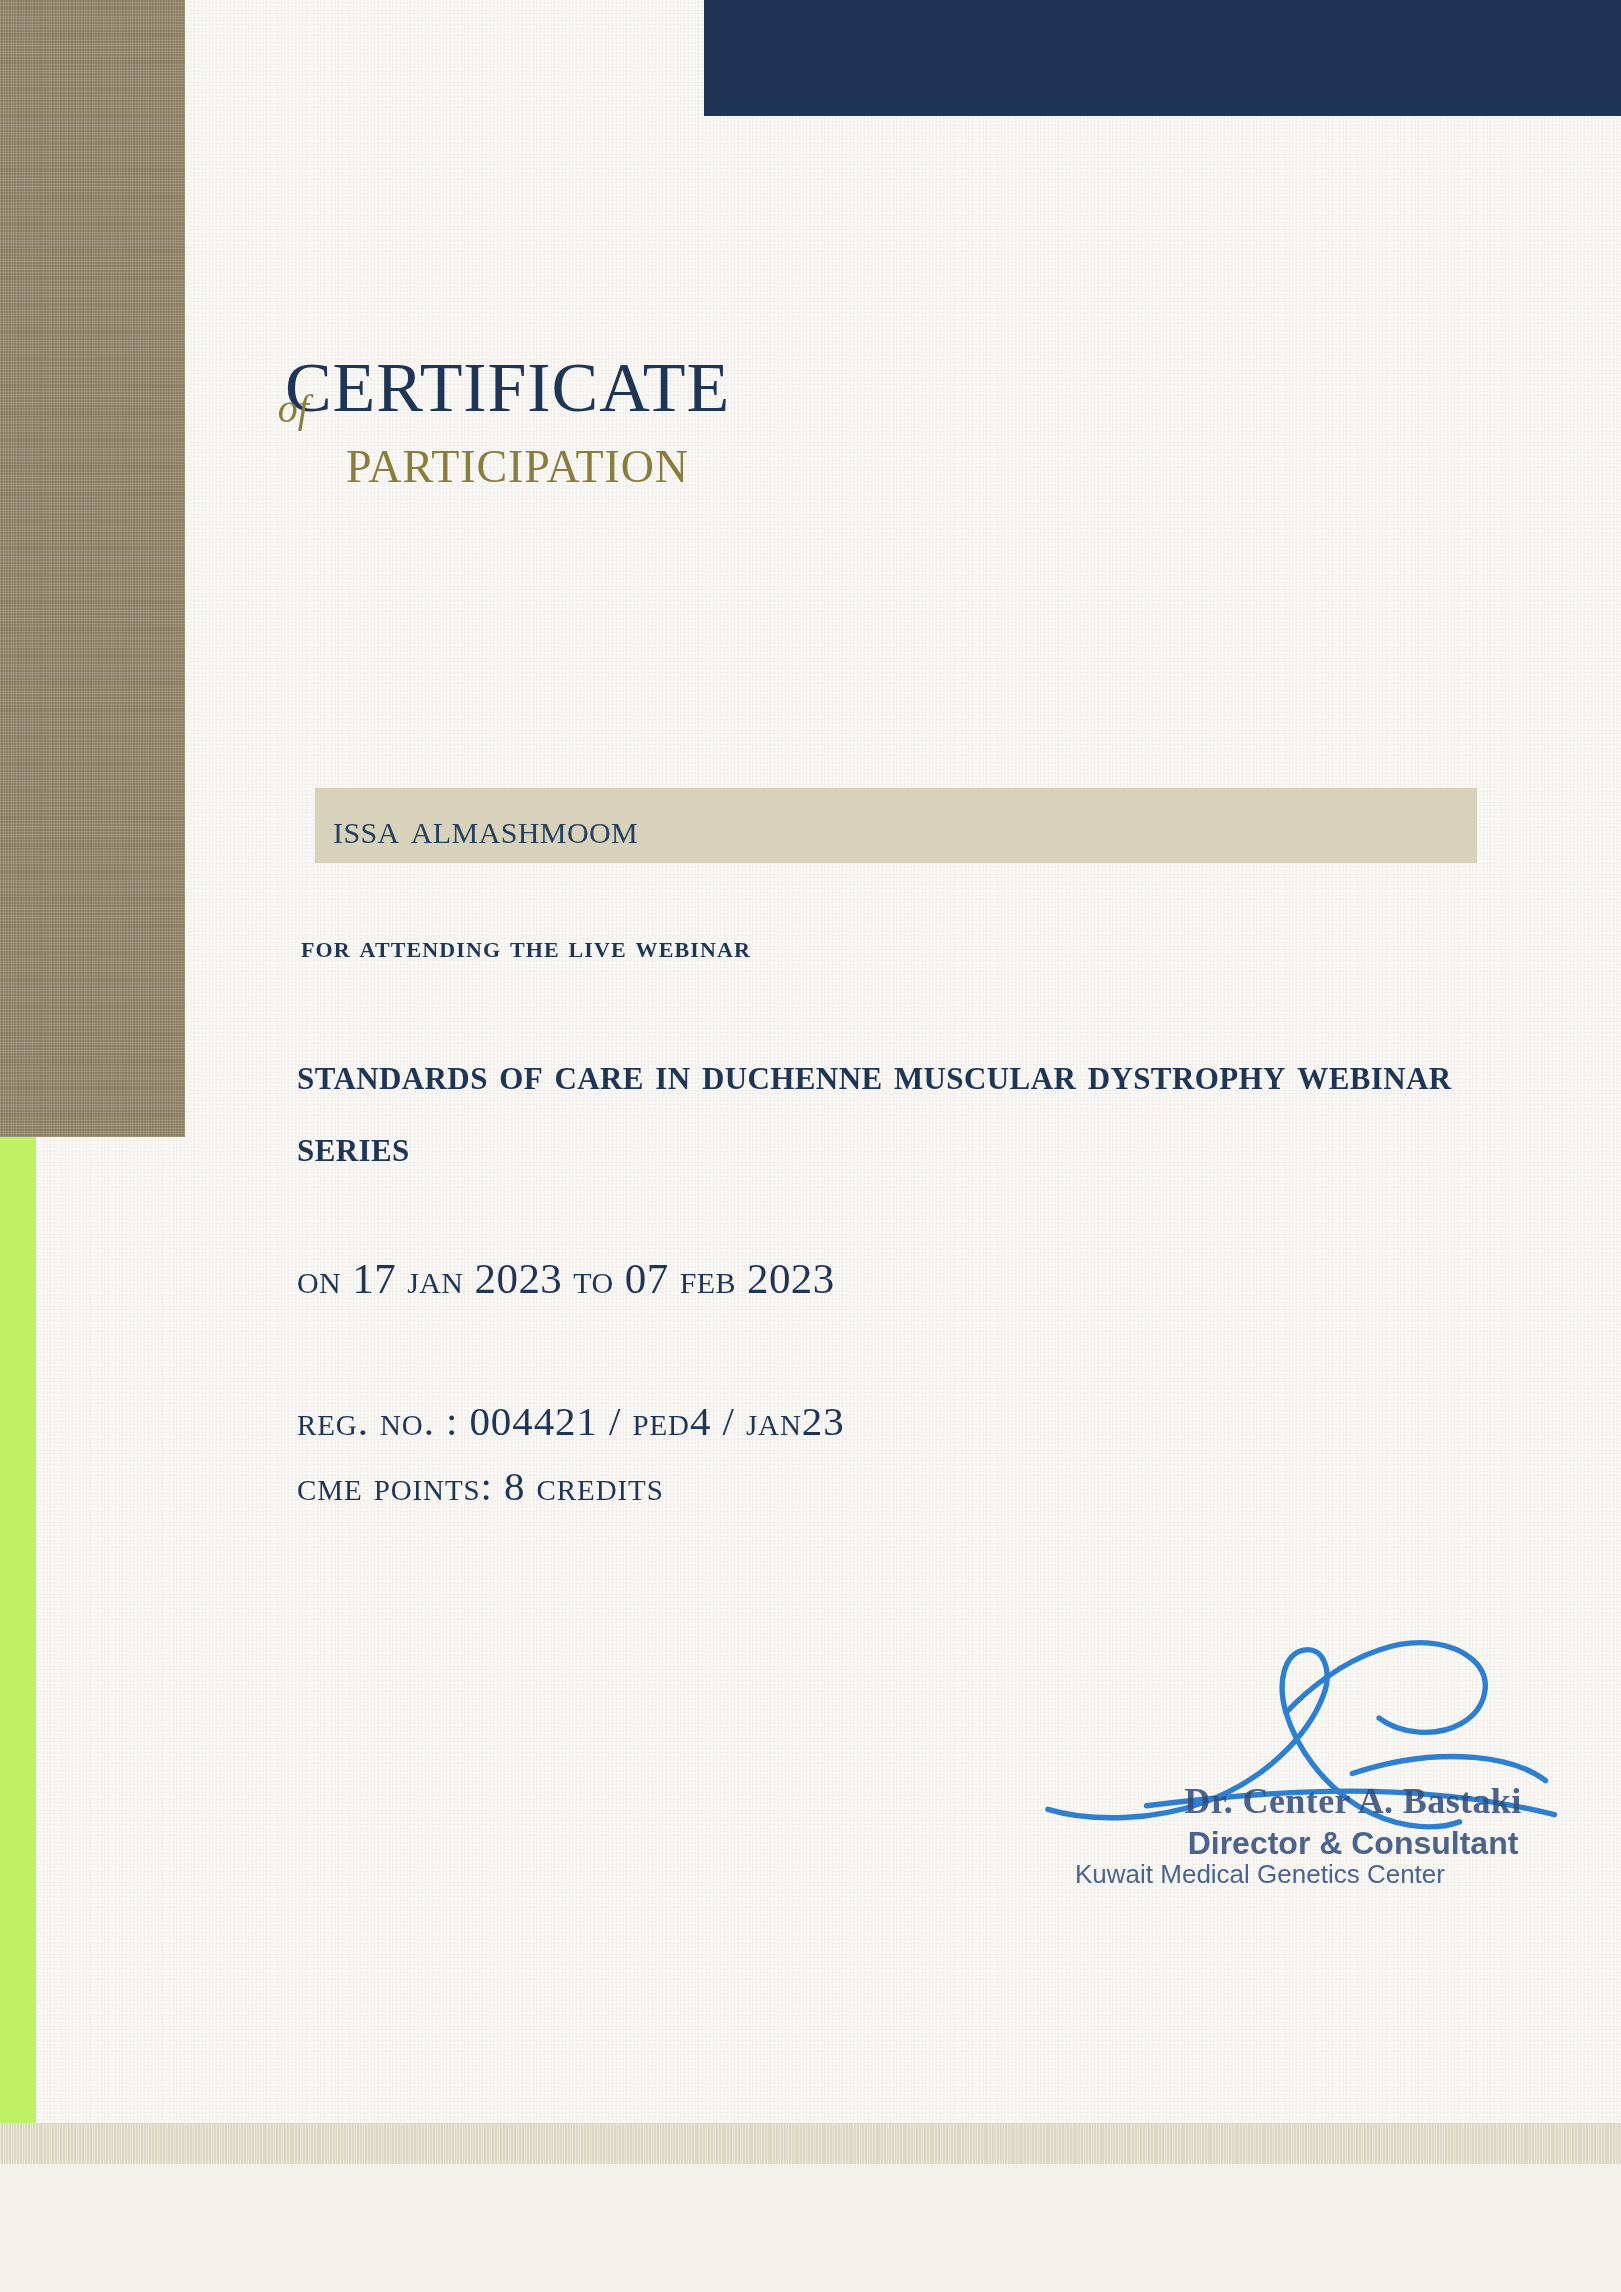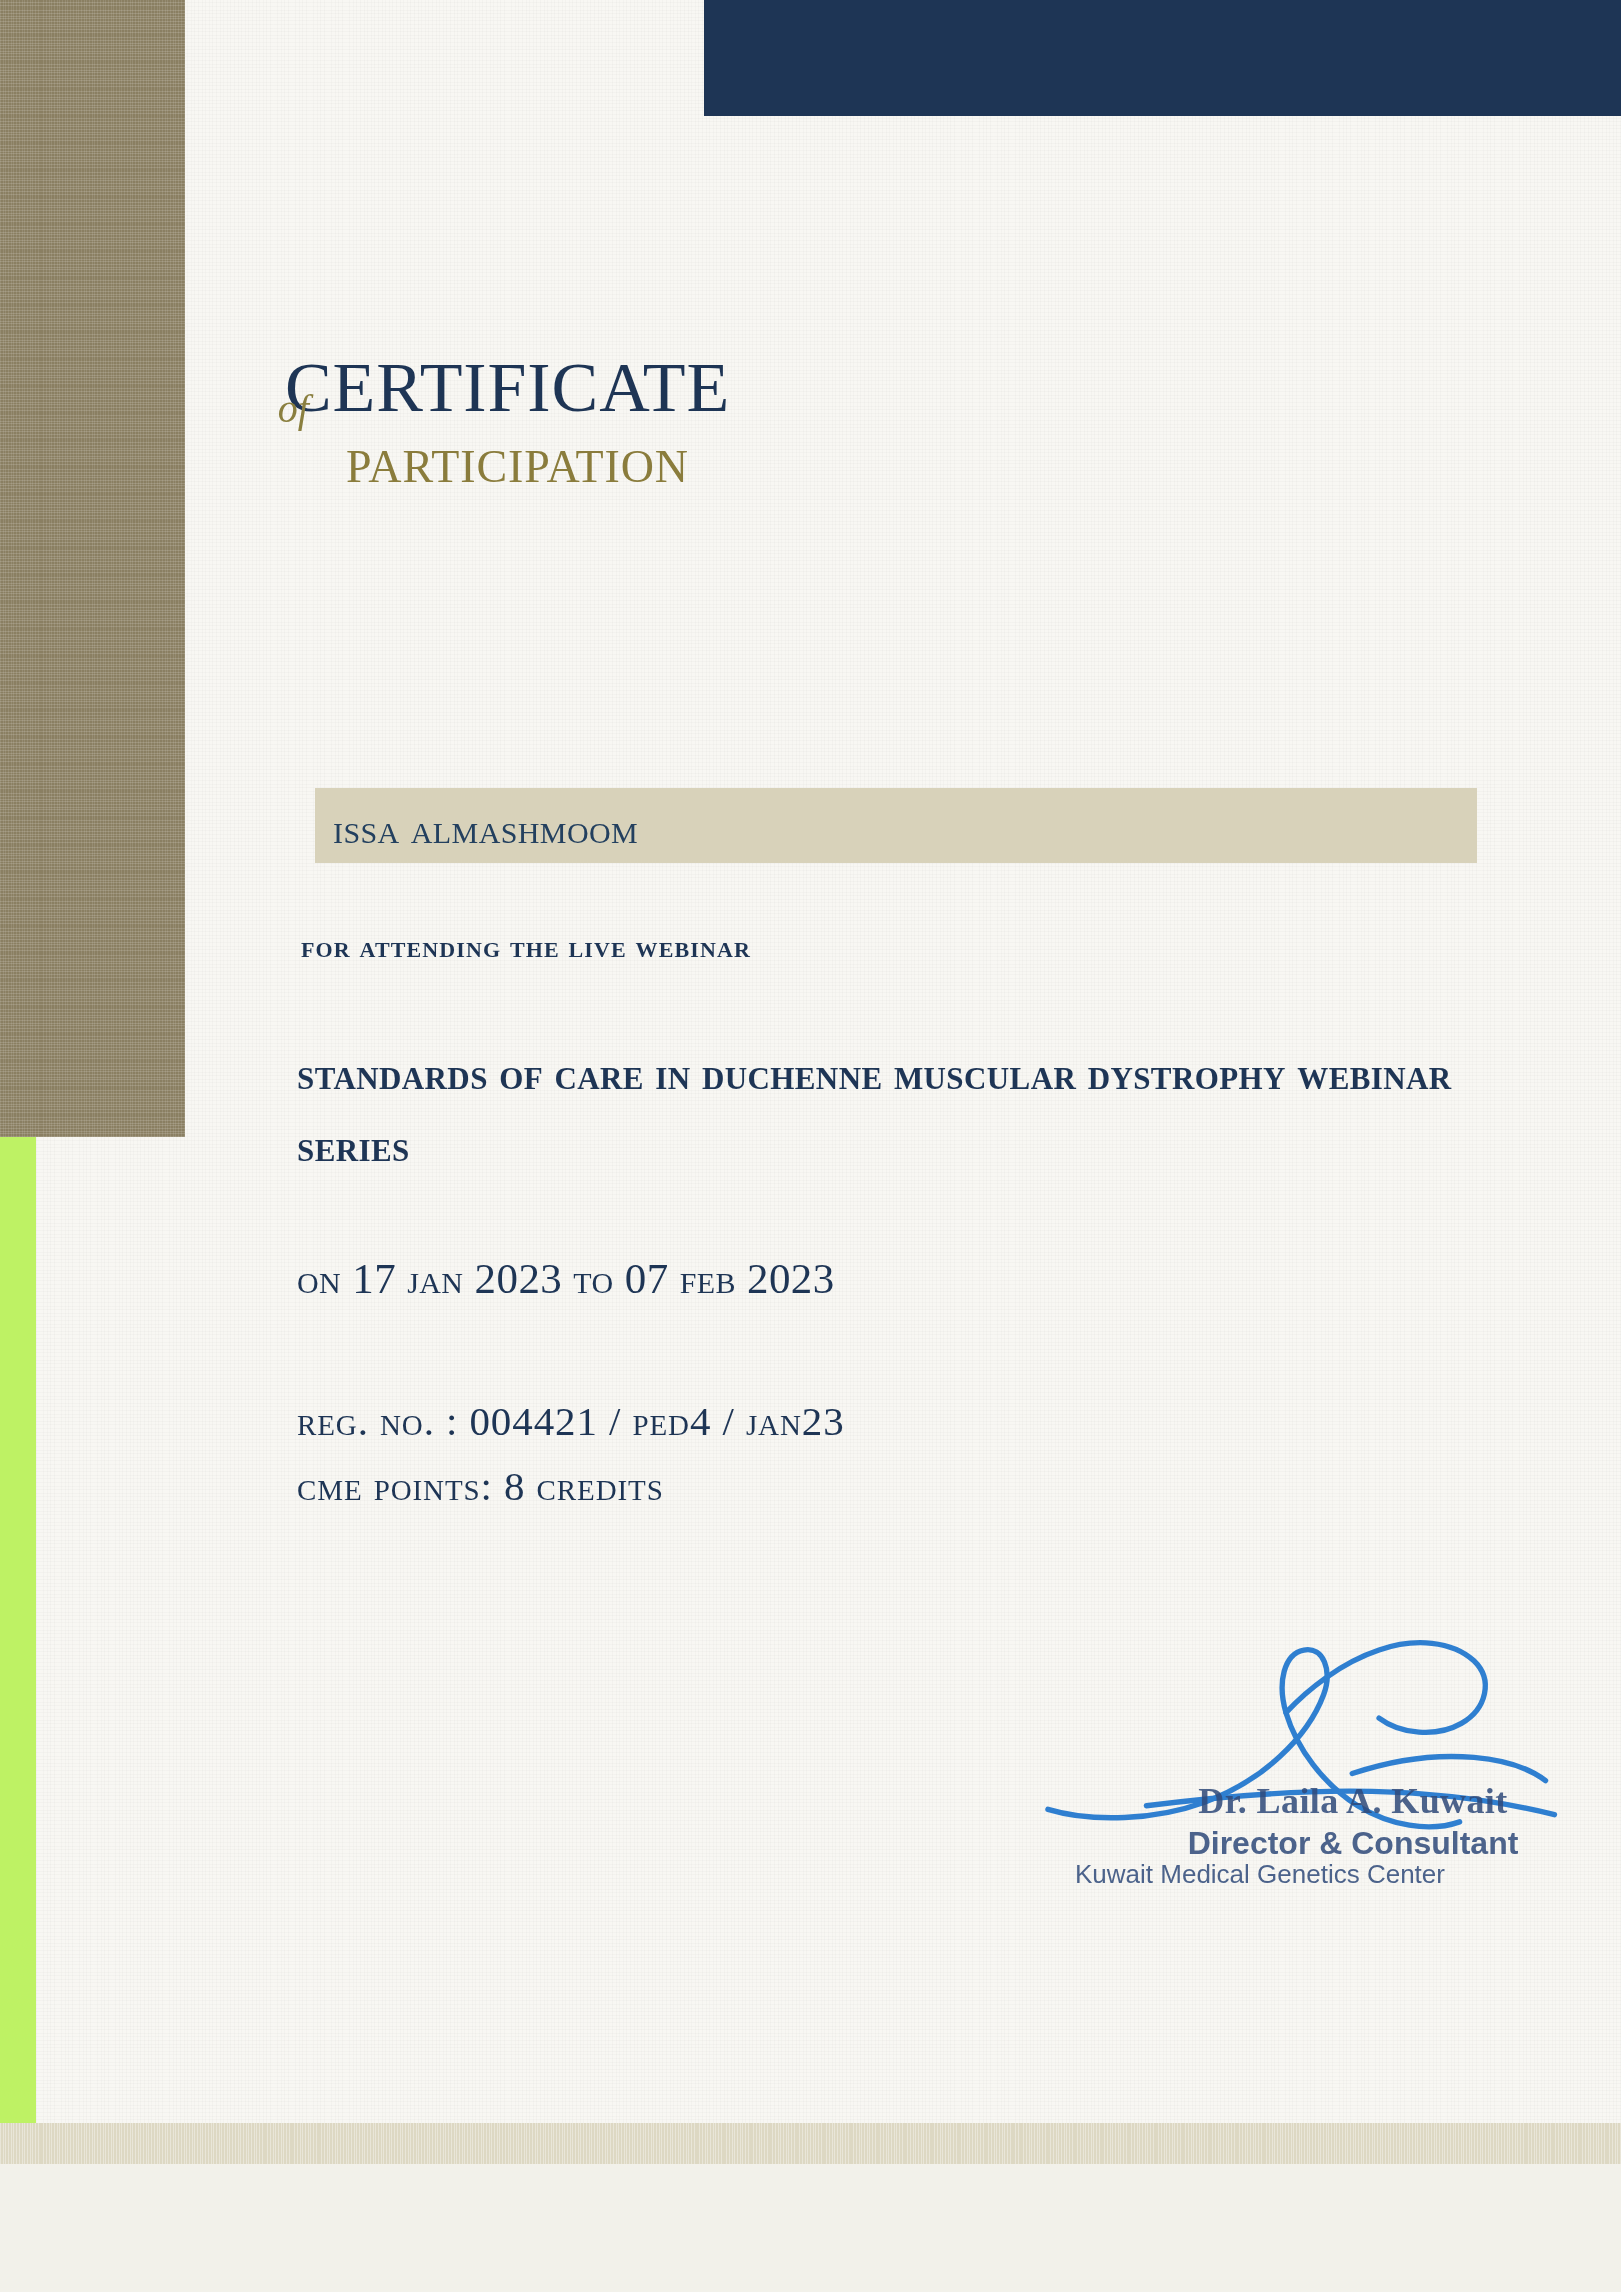--- a/index.html
+++ b/index.html
@@ -282,20 +282,20 @@
 
     <div class="sig-wrap">
       <svg class="sig-svg" width="528" height="296" viewBox="0 0 590 330">
         <g fill="none" stroke="#2f7fd0" stroke-width="6" stroke-linecap="round">
           <path d="M10,200 C60,215 130,212 185,192 C250,168 300,120 318,72 C328,45 318,18 296,22 C274,26 266,58 276,92 C288,132 318,172 356,196 C392,218 436,226 470,214"></path>
           <path d="M276,92 C300,66 338,36 380,22 C420,8 462,12 486,34 C508,55 500,88 472,104 C444,120 404,116 380,98"></path>
           <path d="M350,160 C392,146 440,138 486,142 C520,145 548,154 566,168"></path>
           <path d="M120,196 C200,186 288,178 372,180 C448,182 520,192 576,206"></path>
         </g>
       </svg>
-      <div class="sig-name">Dr. Laila A. Kuwait</div>
+      <div class="sig-name">Dr. Center A. Bastaki</div>
       <div class="sig-role">Director &amp; Consultant</div>
       <div class="sig-org">Kuwait Medical Genetics Center</div>
     </div>
 
   </div>
 </div>
 
 
 </body></html>

